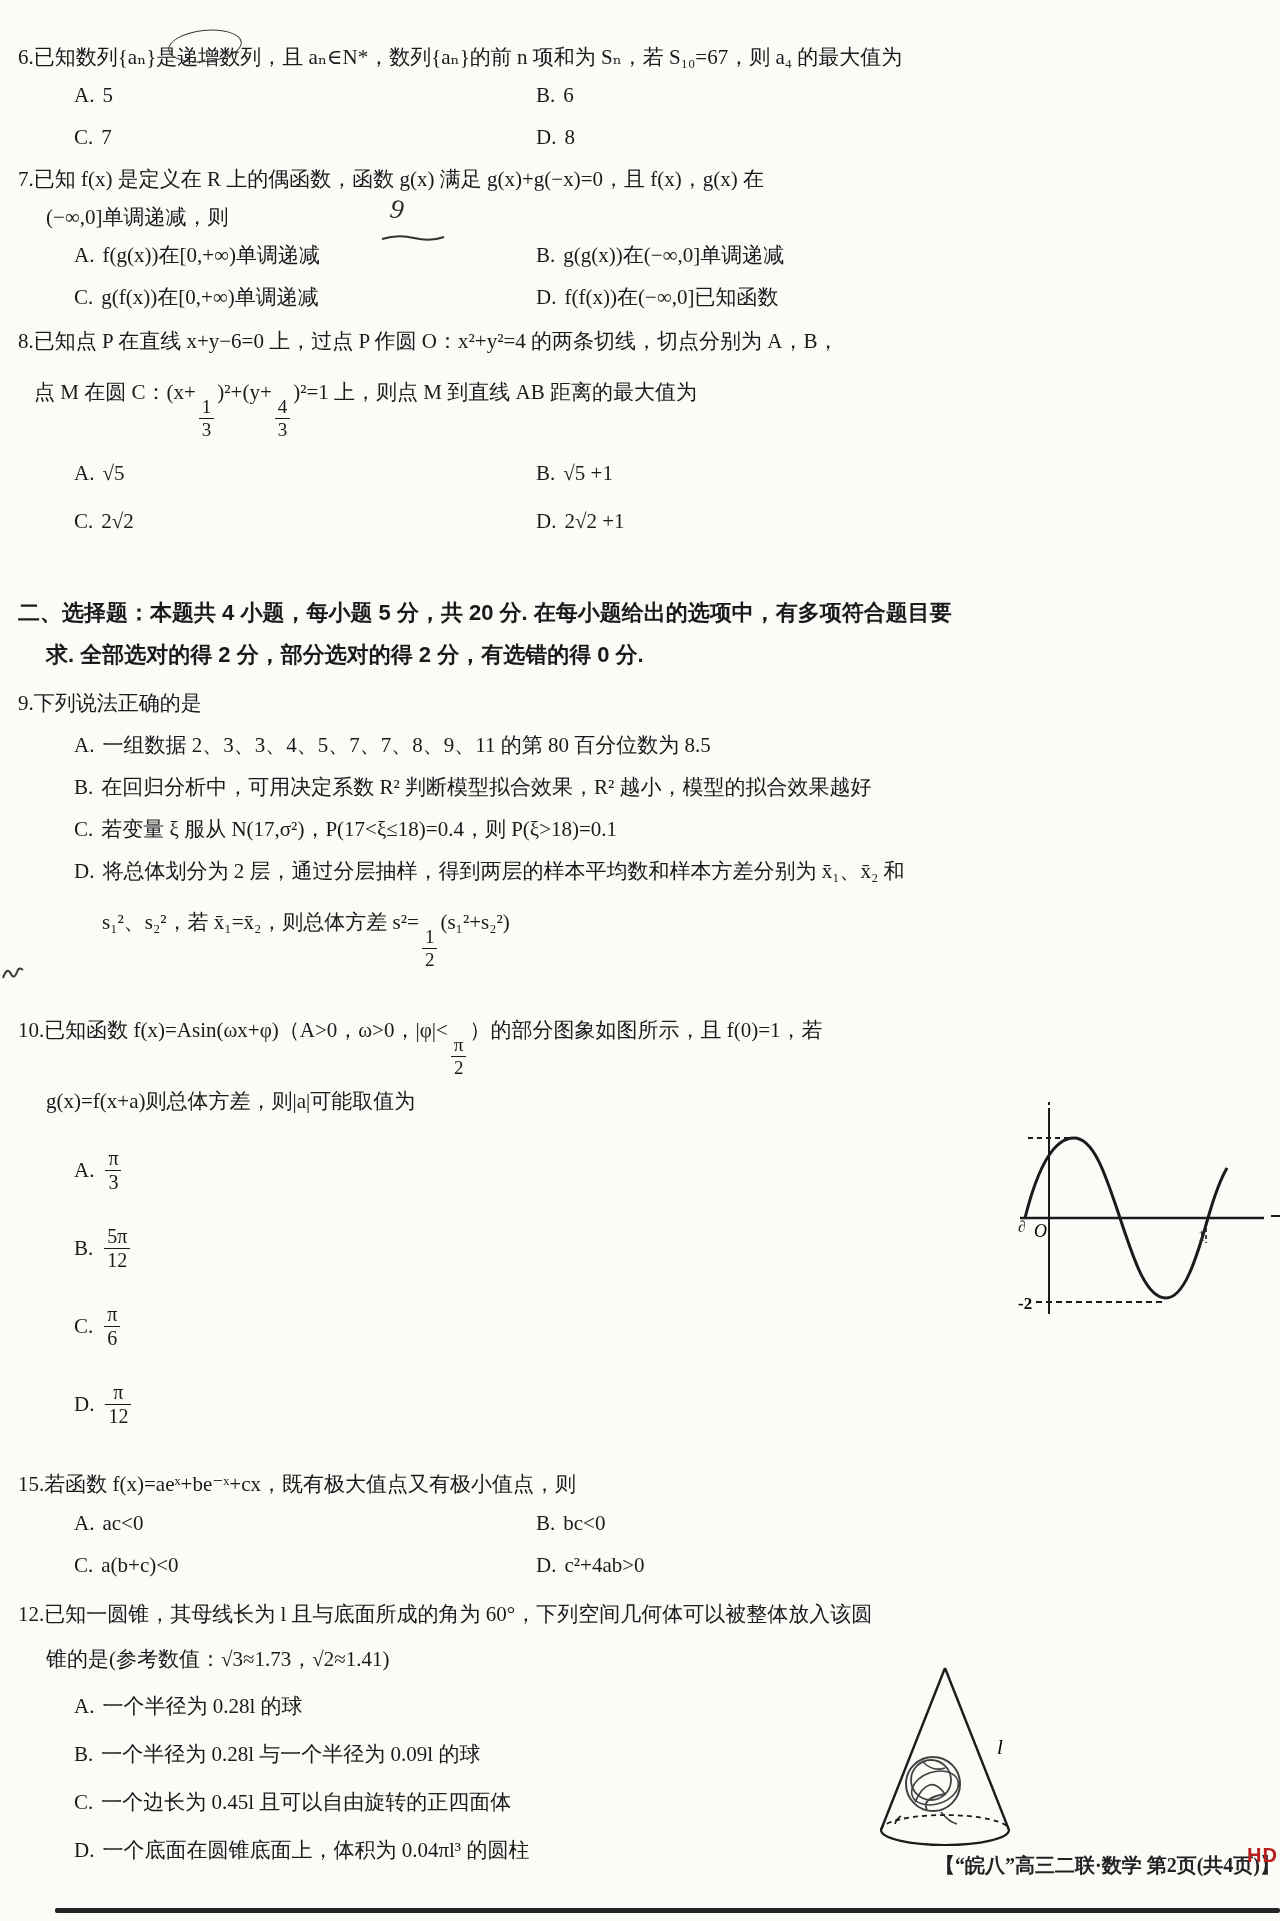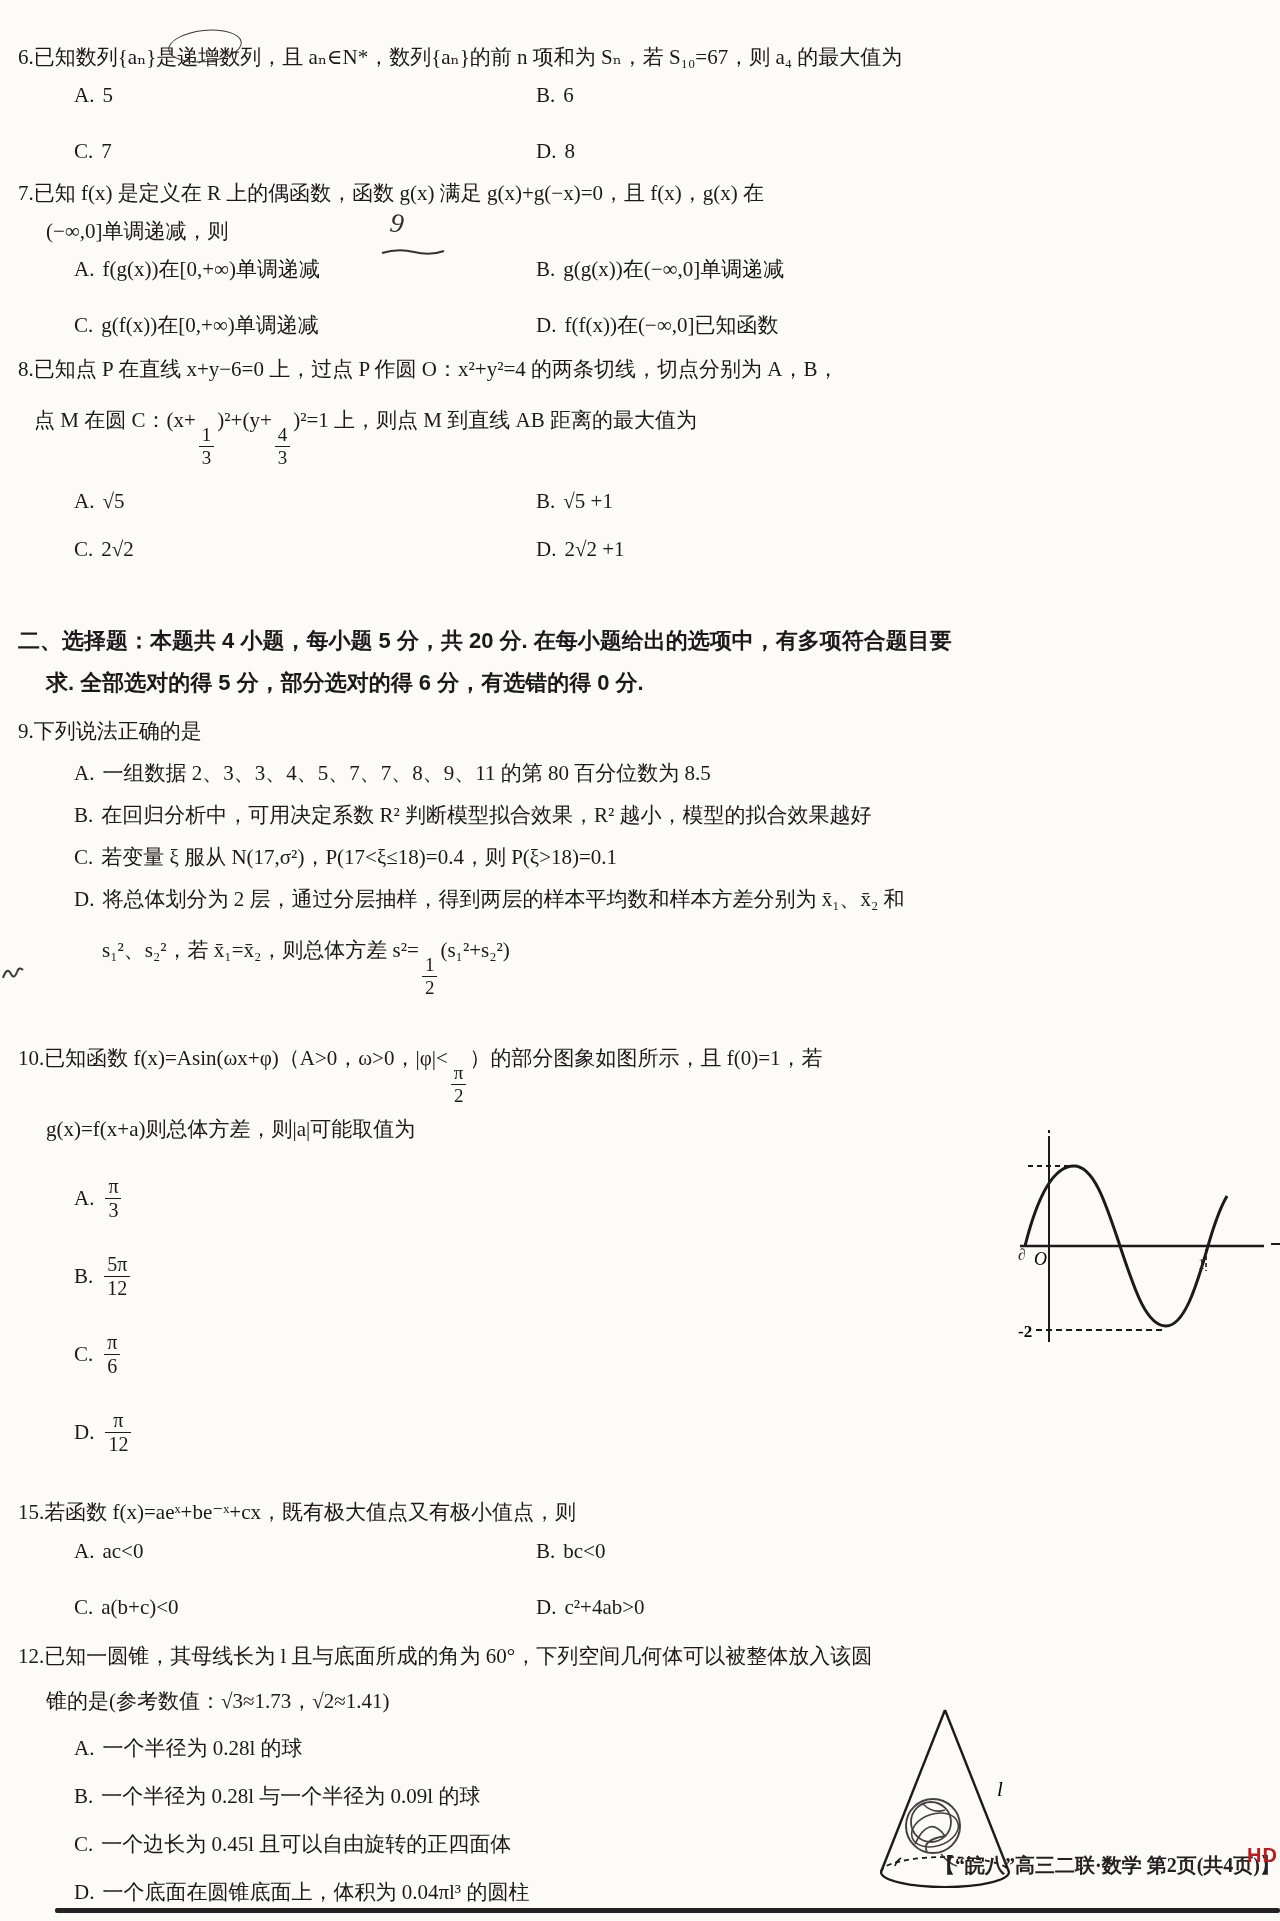--- a/index.html
+++ b/index.html
@@ -1,21 +1,21 @@
 <!DOCTYPE html>
 <html><head>
 <meta charset="utf-8">
 <style>
   html,body{margin:0;padding:0;background:#e8e6e1;}
   .page{position:relative;width:1280px;height:1921px;margin:0 auto;background:#fcfbf8;
         font-family:"Liberation Serif","DejaVu Serif",serif;color:#1a1a1a;font-size:21px;overflow:hidden;}
   .content{padding:38px 14px 0 18px;}
   .stem{line-height:38px;white-space:nowrap;}
   .stem2{line-height:38px;padding-left:28px;white-space:nowrap;}
-  .opts2{display:grid;grid-template-columns:462px auto;row-gap:18px;padding-left:56px;line-height:38px;}
+  .opts2{display:grid;grid-template-columns:462px auto;row-gap:4px;padding-left:56px;line-height:38px;}
   .optrow{white-space:nowrap;}
   .olab{margin-right:8px;}
   .optsV .optrow{padding-left:56px;line-height:42px;}
   .section-head{font-family:"Liberation Sans","DejaVu Sans",sans-serif;font-weight:bold;font-size:22px;line-height:42px;}
   .section-head .l2{padding-left:28px;}
   .frac{display:inline-flex;flex-direction:column;align-items:center;vertical-align:-14px;line-height:1.05;font-size:19px;margin:0 3px;}
   .frac .den{border-top:1.6px solid #1a1a1a;padding:1px 3px 0 3px;}
   .frac .num{padding:0 3px 1px 3px;}
   .mathline{line-height:64px;white-space:nowrap;}
   .q8block .opts2{margin-top:14px;row-gap:10px;}
@@ -88,21 +88,21 @@
       <div class="opts2">
         <div class="optrow"><span class="olab">A.</span><span>√5</span></div>
         <div class="optrow"><span class="olab">B.</span><span>√5 +1</span></div>
         <div class="optrow"><span class="olab">C.</span><span>2√2</span></div>
         <div class="optrow"><span class="olab">D.</span><span>2√2 +1</span></div>
       </div>
     </div>
 
     <div class="section-head" style="margin-top:52px;">
       <div>二、选择题：本题共 4 小题，每小题 5 分，共 20 分. 在每小题给出的选项中，有多项符合题目要</div>
-      <div class="l2">求. 全部选对的得 5 分，部分选对的得 6 分，有选错的得 0 分.</div>
+      <div class="l2">求. 全部选对的得 2 分，部分选对的得 2 分，有选错的得 0 分.</div>
     </div>
 
     <div class="q9 optsV" style="margin-top:6px;">
       <div class="stem" style="line-height:42px;">9.下列说法正确的是</div>
       <div class="optrow"><span class="olab">A.</span><span>一组数据 2、3、3、4、5、7、7、8、9、11 的第 80 百分位数为 8.5</span></div>
       <div class="optrow"><span class="olab">B.</span><span>在回归分析中，可用决定系数 R² 判断模型拟合效果，R² 越小，模型的拟合效果越好</span></div>
       <div class="optrow"><span class="olab">C.</span><span>若变量 ξ 服从 N(17,σ²)，P(17&lt;ξ≤18)=0.4，则 P(ξ&gt;18)=0.1</span></div>
       <div class="optrow"><span class="olab">D.</span><span>将总体划分为 2 层，通过分层抽样，得到两层的样本平均数和样本方差分别为 x̄₁、x̄₂ 和</span></div>
       <div class="dline2">
         <span>s₁²、s₂²，若 x̄₁=x̄₂，则总体方差 s²=</span><span class="frac">

